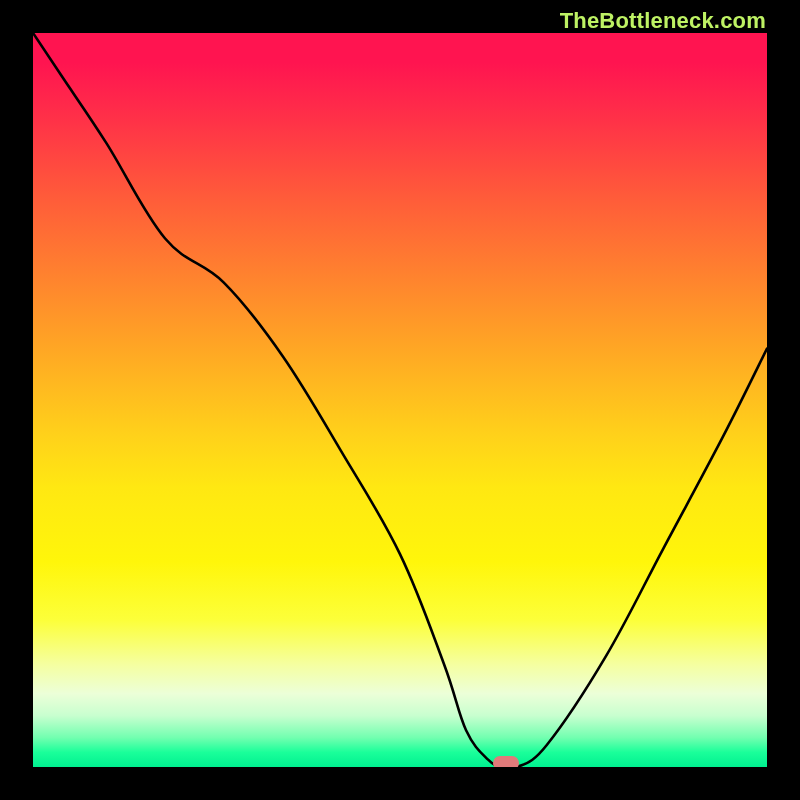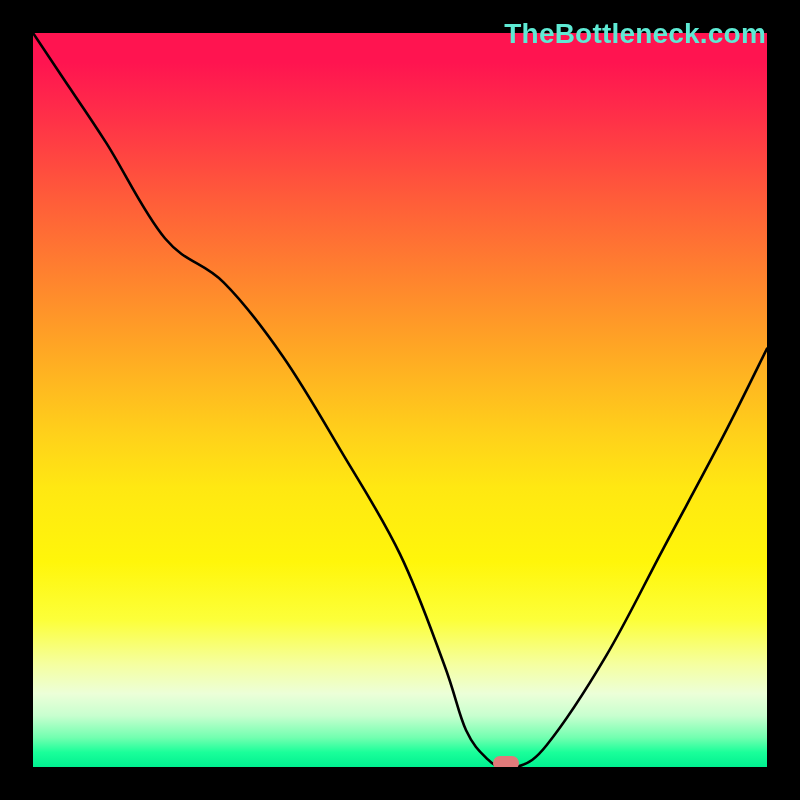--- a/index.html
+++ b/index.html
@@ -42,24 +42,24 @@
       #f5ffa0 86%,
       #ecffd8 90%,
       #c8ffcf 93%,
       #72ffb0 96%,
       #1aff9a 98%,
       #00f090 100%
     );
   }
   .watermark {
     position: absolute;
-    top: 18px;
+    top: 8px;
     right: 34px;
-    color: #5eead4;
-    font-size: 28px;
+    color: #bef264;
+    font-size: 22px;
     font-weight: 600;
     letter-spacing: 0.2px;
     user-select: none;
   }
   svg.curve {
     position: absolute;
     inset: 0;
   }
   .marker {
     position: absolute;

